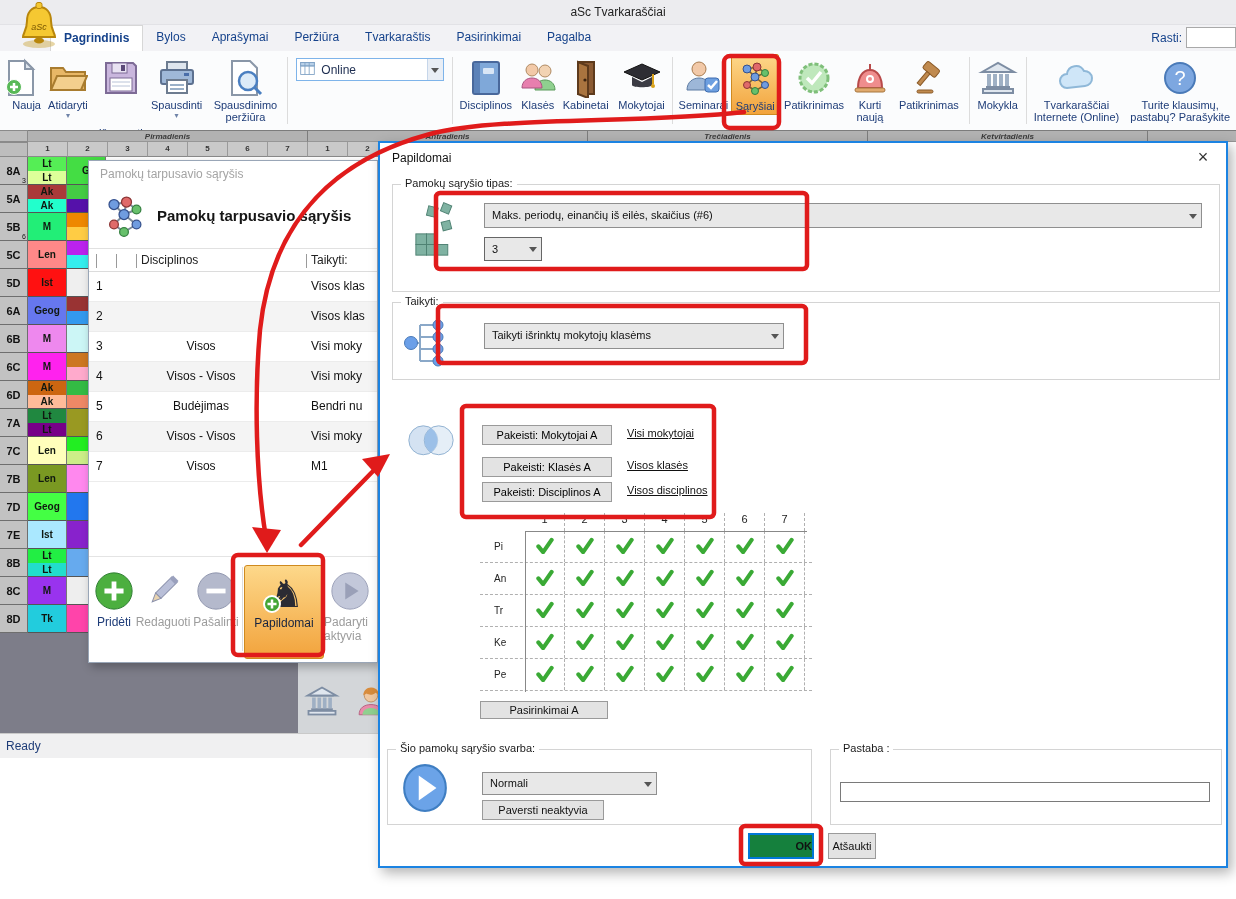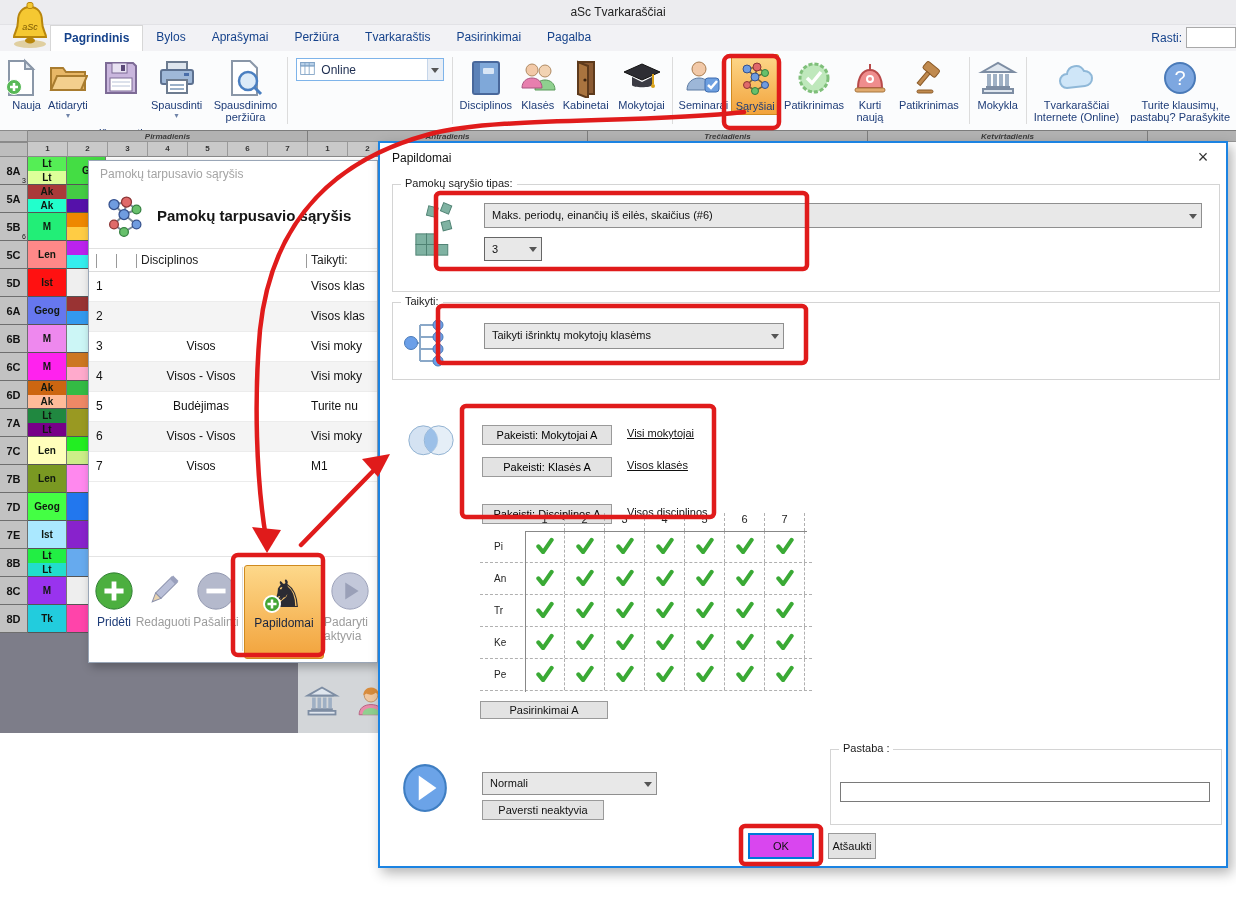--- a/index.html
+++ b/index.html
@@ -4,21 +4,21 @@
 <style>
   * { box-sizing: border-box; margin: 0; padding: 0; }
   html,body { background:#fff; }
   #stage { position:relative; width:1236px; height:899px; background:#fff;
            font-family:"Liberation Sans", sans-serif; overflow:hidden; }
 
   
   .titlebar { position:absolute; left:0; top:0; width:100%; height:25px;
               background:#ececef; border-bottom:1px solid #e2e2e6;
               text-align:center; font-size:12px; color:#222; line-height:25px; }
-  .logo { position:absolute; left:8px; top:1px; width:44px; height:48px; z-index:5;font-style:italic; }
+  .logo { position:absolute; left:17px; top:1px; width:44px; height:48px; z-index:5;font-style:italic; }
   .tabbar { position:absolute; left:0; top:25px; width:100%; height:26px;
             background:#f2f2f5; display:flex; padding-left:50px; }
   .tab { padding:0 13px; font-size:12px; color:#15428b; line-height:25px; }
   .tab.active { background:#fff; font-weight:bold; border:1px solid #d7d7d7; border-bottom:none; }
   .findwrap { position:absolute; right:0; top:27px; display:flex; align-items:center; }
   .findwrap label { font-size:12px; color:#15428b; margin-right:4px; }
   .findwrap input { width:50px; height:21px; border:1px solid #a9a9a9; font-size:12px; }
 
   
   .ribbon { position:absolute; left:0; top:51px; width:100%; height:80px;
@@ -111,21 +111,21 @@
   .dlg2 .dtitle { position:absolute; left:12px; top:8px; font-size:12px; color:#111; }
   .dlg2 .close { position:absolute; right:12px; top:4px; font-size:18px; color:#333;
                  width:22px; text-align:center; }
   .gbox { position:absolute; border:1px solid #d4d4d4; }
   .gbox .legend { position:absolute; top:-8px; left:8px; background:#fff; padding:0 4px;
                   font-size:11px; color:#1a1a1a; white-space:nowrap; }
   .dd { position:absolute; background:#e8e8e8; border:1px solid #8f8f8f; font-size:11px;
         color:#111; line-height:23px; padding-left:7px; }
   .btn2 { position:absolute; background:#e3e3e3; border:1px solid #9a9a9a; font-size:11px;
           color:#111; text-align:center; }
-  .okbtn { border:2px solid var(--accent); background:#d946ef; font-weight:normal; }
+  .okbtn { border:2px solid var(--accent); background:#15803d; font-weight:bold;text-align:right; }
   .frow { position:absolute; left:102px; width:430px; height:20px; }
   .frow .fbtn { position:absolute; left:0; top:0; width:130px; height:20px;
                 background:#e3e3e3; border:1px solid #9a9a9a; text-align:center; line-height:18px; }
   .frow .fval { position:absolute; left:145px; top:2px; font-size:11px; color:#111;text-decoration:underline; }
   
   .cg { position:absolute; left:100px; top:370px; width:332px; }
   .cgh { display:flex; height:18px; }
   .cgh .sp { width:45px; }
   .cgh .cc { width:40px; text-align:center; font-size:11px; color:#222;
              border-right:1px dashed #b0b0b0; }
@@ -602,20 +602,23 @@
     </span>
     <span class="person">
       <svg viewBox="0 0 40 40">
           <circle cx="20" cy="12" r="8" fill="#f0c8a0" stroke="#b8885a"></circle>
           <path d="M20 3c6 0 9 4 9 8l-4-2c-2 3-8 3-10 1l-4 2c0-5 4-9 9-9z" fill="#d88c3c"></path>
           <path d="M6 35c0-8 6-12 14-12s14 4 14 12z" fill="#e88caa" stroke="#b05a78"></path>
           <path d="M20 27c6 0 10 3 10 8H10c0-5 4-8 10-8z" fill="#8fd08f"></path>
         </svg>
     </span>
   </div>
+  <div class="statusbar">
+    <span>Ready</span>
+  </div>
 
   <div class="dlg1">
     <div class="dtitle">Pamokų tarpusavio sąryšis</div>
     <div class="dhead">
       <svg viewBox="0 0 40 40">
         <g stroke="#7c8a99" stroke-width="1.6" fill="none">
             <path d="M12 10L22 8M22 8l8 6M22 8l-2 10M12 10l8 8M20 18l10-4M20 18l-8 8M20 18l10 8M12 26l8 6M30 26l-10 6"></path>
           </g>
         <circle cx="12" cy="10" r="4" fill="#6f9ce0" stroke="#35508c"></circle>
           <circle cx="22" cy="8" r="4" fill="#e06a6a" stroke="#8c3535"></circle>
@@ -653,21 +656,21 @@
             <span class="ra">Visi moky</span>
           </div>
           <div class="d1row alt">
             <span class="rn">4</span>
             <span class="rd">Visos - Visos</span>
             <span class="ra">Visi moky</span>
           </div>
           <div class="d1row">
             <span class="rn">5</span>
             <span class="rd">Budėjimas</span>
-            <span class="ra">Turite nu</span>
+            <span class="ra">Bendri nu</span>
           </div>
           <div class="d1row alt">
             <span class="rn">6</span>
             <span class="rd">Visos - Visos</span>
             <span class="ra">Visi moky</span>
           </div>
           <div class="d1row">
             <span class="rn">7</span>
             <span class="rd">Visos</span>
             <span class="ra">M1</span>
@@ -786,21 +789,21 @@
     </span>
     <div id="frows">
         <div class="frow" style="top: 282px;">
           <div class="fbtn">Pakeisti: Mokytojai A</div>
           <div class="fval">Visi mokytojai</div>
         </div>
         <div class="frow" style="top: 313.5px;">
           <div class="fbtn">Pakeisti: Klasės A</div>
           <div class="fval">Visos klasės</div>
         </div>
-        <div class="frow" style="top: 361px;">
+        <div class="frow" style="top: 339px;">
           <div class="fbtn">Pakeisti: Disciplinos A</div>
           <div class="fval">Visos disciplinos</div>
         </div>
       </div>
     <div class="cg" id="cg">
         <div class="cgh">
           <div class="sp"></div>
           <div class="cc">1</div>
           <div class="cc">2</div>
           <div class="cc">3</div>
@@ -997,20 +1000,23 @@
             <span><svg viewBox="0 0 20 18">
                 <path d="M3 10l5 6L17 3" style="stroke:var(--check)" stroke-width="4.4" fill="none" stroke-linecap="round" stroke-linejoin="round"></path>
               </svg></span>
           </div>
         </div>
         <div class="solid-h"></div>
         <div class="solid-v"></div>
       </div>
     <div class="btn2" style="left:100px;top:558px;width:128px;height:18px;line-height:16px">Pasirinkimai A</div>
 
+    <div class="gbox" style="left:7px;top:606px;width:425px;height:76px">
+      <span class="legend">Šio pamokų sąryšio svarba:</span>
+    </div>
     <span style="position:absolute;left:20px;top:620px;width:50px;height:50px">
       <svg viewBox="0 0 48 48">
           <ellipse cx="24" cy="24" rx="20" ry="22" fill="#6ba3e8" stroke="#3f7ec2" stroke-width="2"></ellipse>
           <path d="M18 12l17 12-17 12z" fill="#fff"></path>
         </svg>
     </span>
     <div class="dd" style="left:102px;top:629px;width:175px;height:23px;line-height:21px">
       <span>Normali</span><i class="chev"></i>
     </div>
     <div class="btn2" style="left:102px;top:657px;width:122px;height:20px;line-height:18px">Paversti neaktyvia</div>

